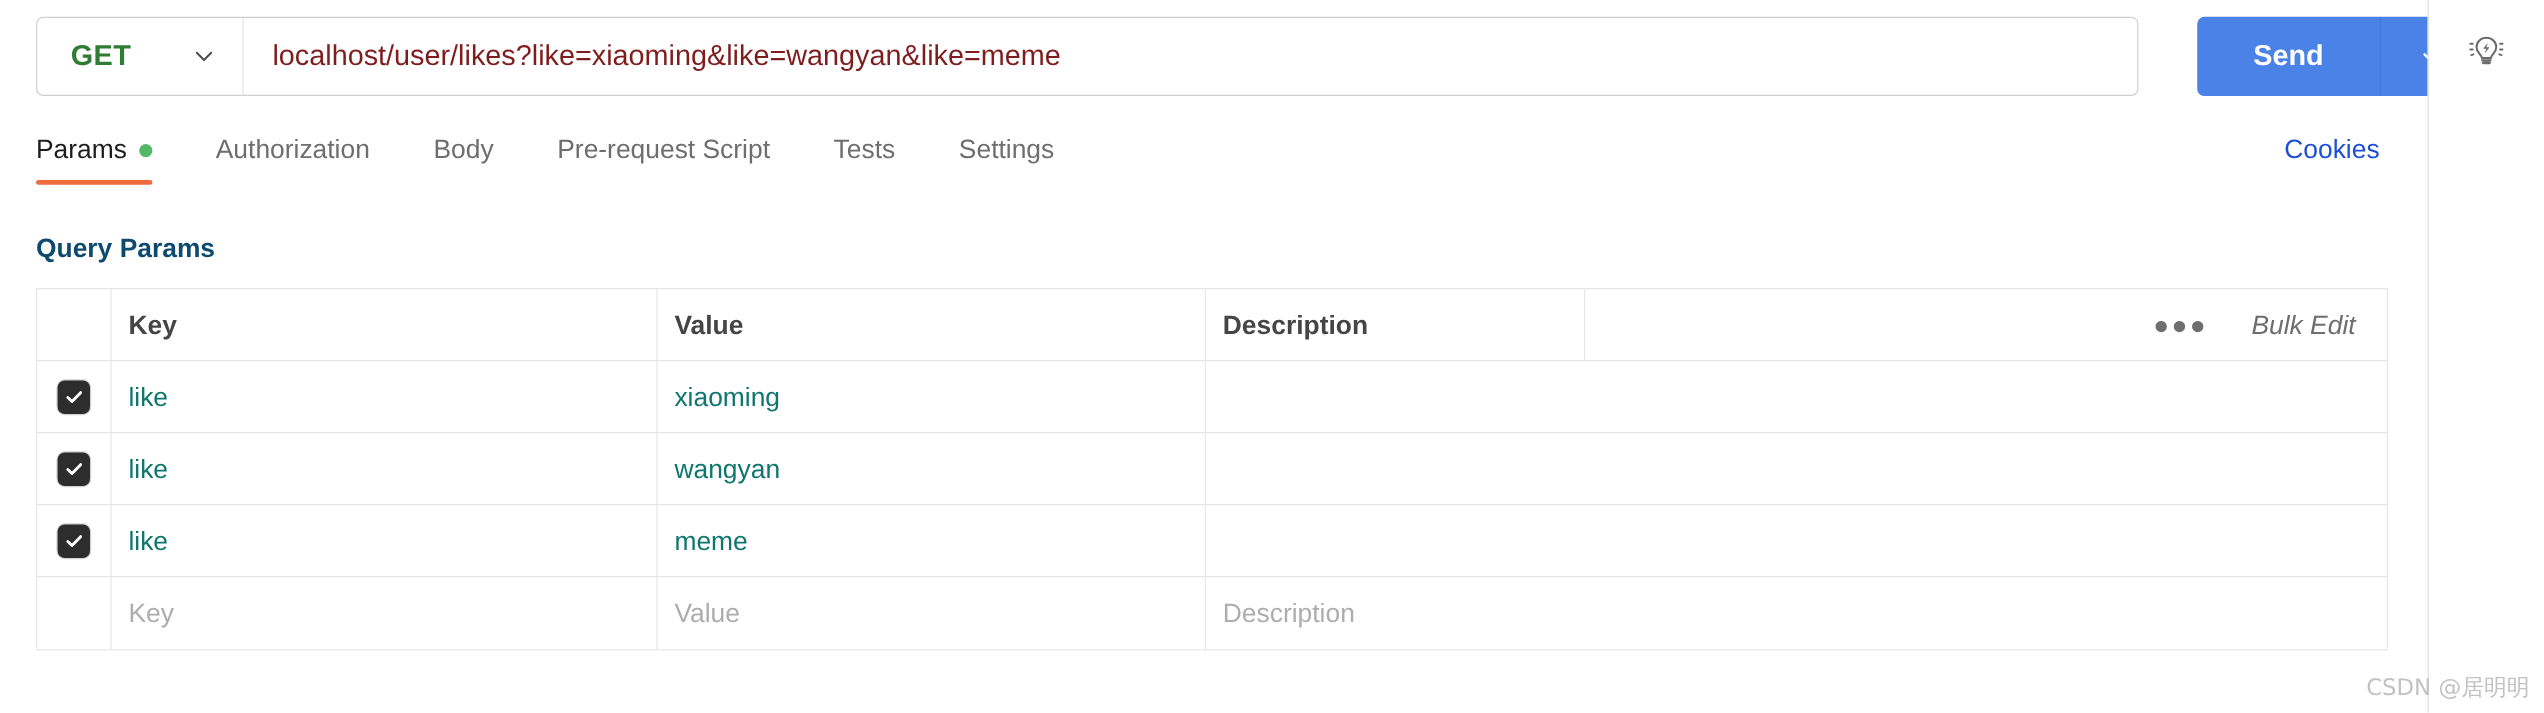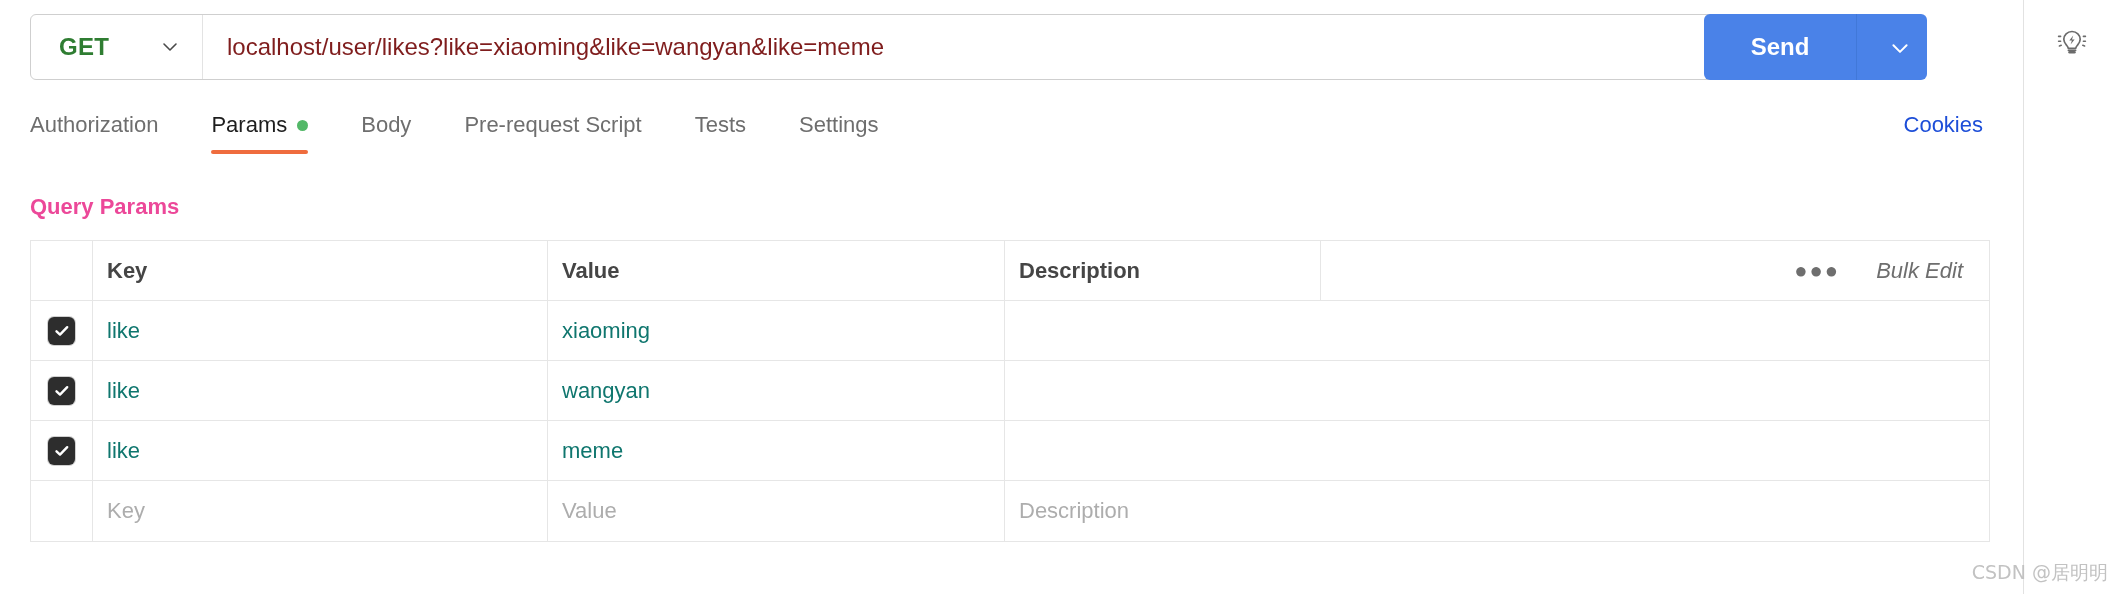--- a/index.html
+++ b/index.html
@@ -75,21 +75,21 @@
     font-size: 24px;
     color: #7f1d1d;
     cursor: text;
     white-space: nowrap;
     overflow: hidden;
   }
 
   
   .send-wrap {
     position: absolute;
-    left: 1704px;
+    left: 1831px;
     top: 14px;
     width: 223px;
     height: 66px;
     display: flex;
     border-radius: 6px;
     overflow: hidden;
     background: #4a82e8;
     gap: 14px;
   }
   .send-btn {
@@ -172,21 +172,21 @@
     cursor: pointer;
   }
 
   
   .qp-title {
     position: absolute;
     left: 30px;
     top: 194px;
     font-size: 22px;
     font-weight: bold;
-    color: #ec4899;
+    color: #0c4a6e;
   }
 
   .table {
     position: absolute;
     left: 30px;
     top: 240px;
     width: 1960px;
     border: 1px solid #e6e6e6;
     box-sizing: border-box;
     background: #ffffff;
@@ -347,28 +347,28 @@
             <path d="M4 7.5 L10 13.5 L16 7.5" stroke="#ffffff" stroke-width="1.8" fill="none" stroke-linecap="round" stroke-linejoin="round"></path>
           </svg>
         </span>
       </div>
     </div>
   </div>
 
   <div class="tabs-row">
     <div class="tabs">
 
-      <div class="tab">
-        <span>Authorization</span>
-      </div>
-
       <div class="tab active">
         <span>Params</span>
         <span class="dot"></span>
         <span class="underline"></span>
+      </div>
+
+      <div class="tab">
+        <span>Authorization</span>
       </div>
 
 
       <div class="tab">
         <span>Body</span>
       </div>
 
       <div class="tab">
         <span>Pre-request Script</span>
       </div>

